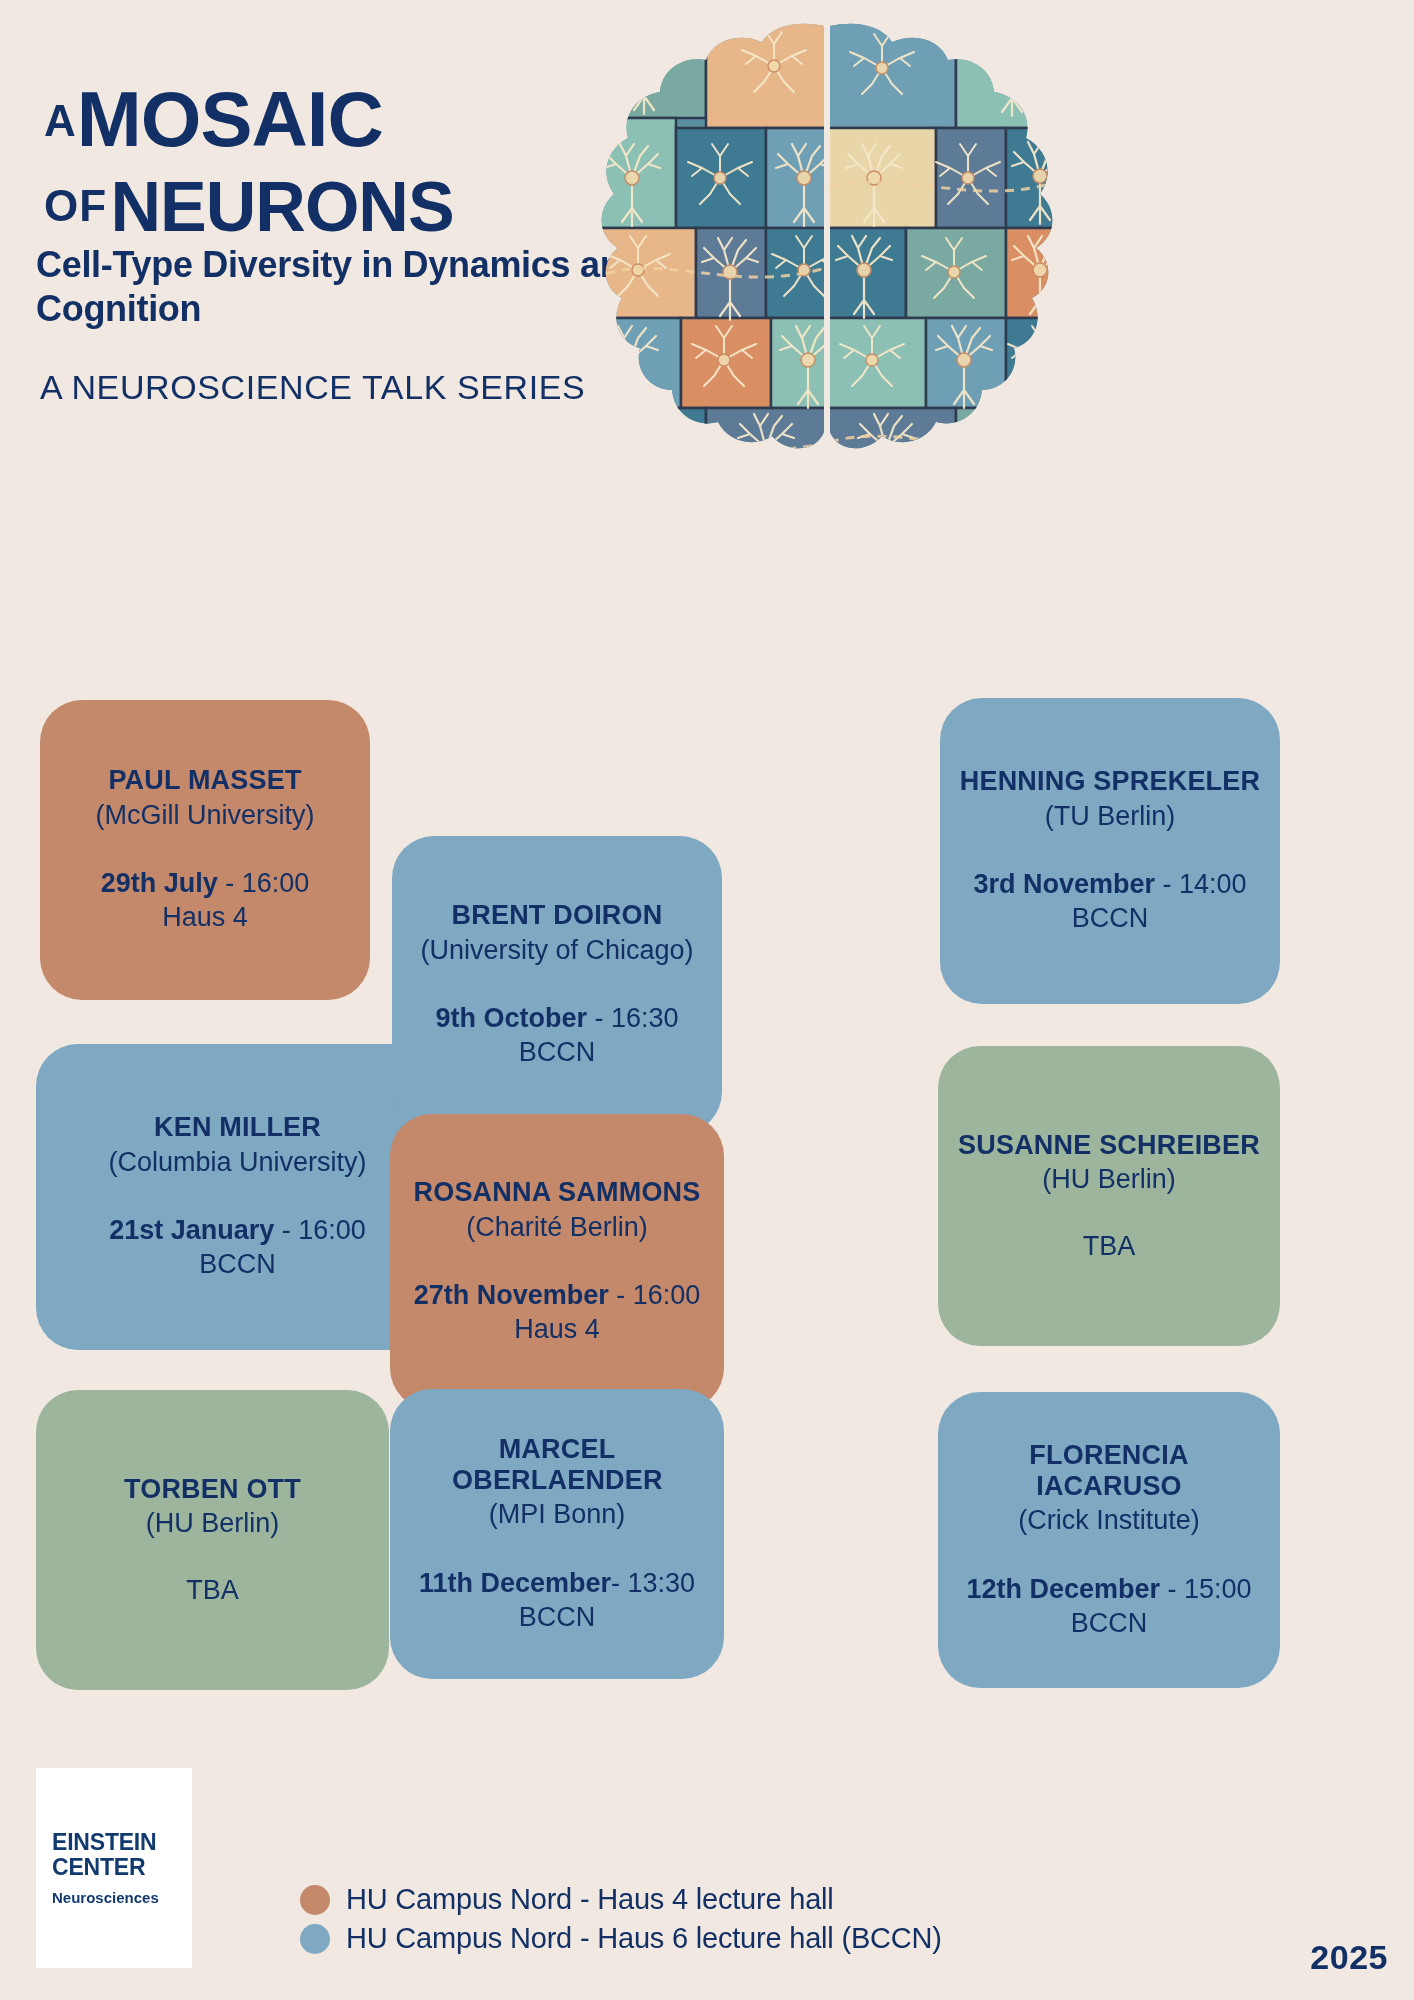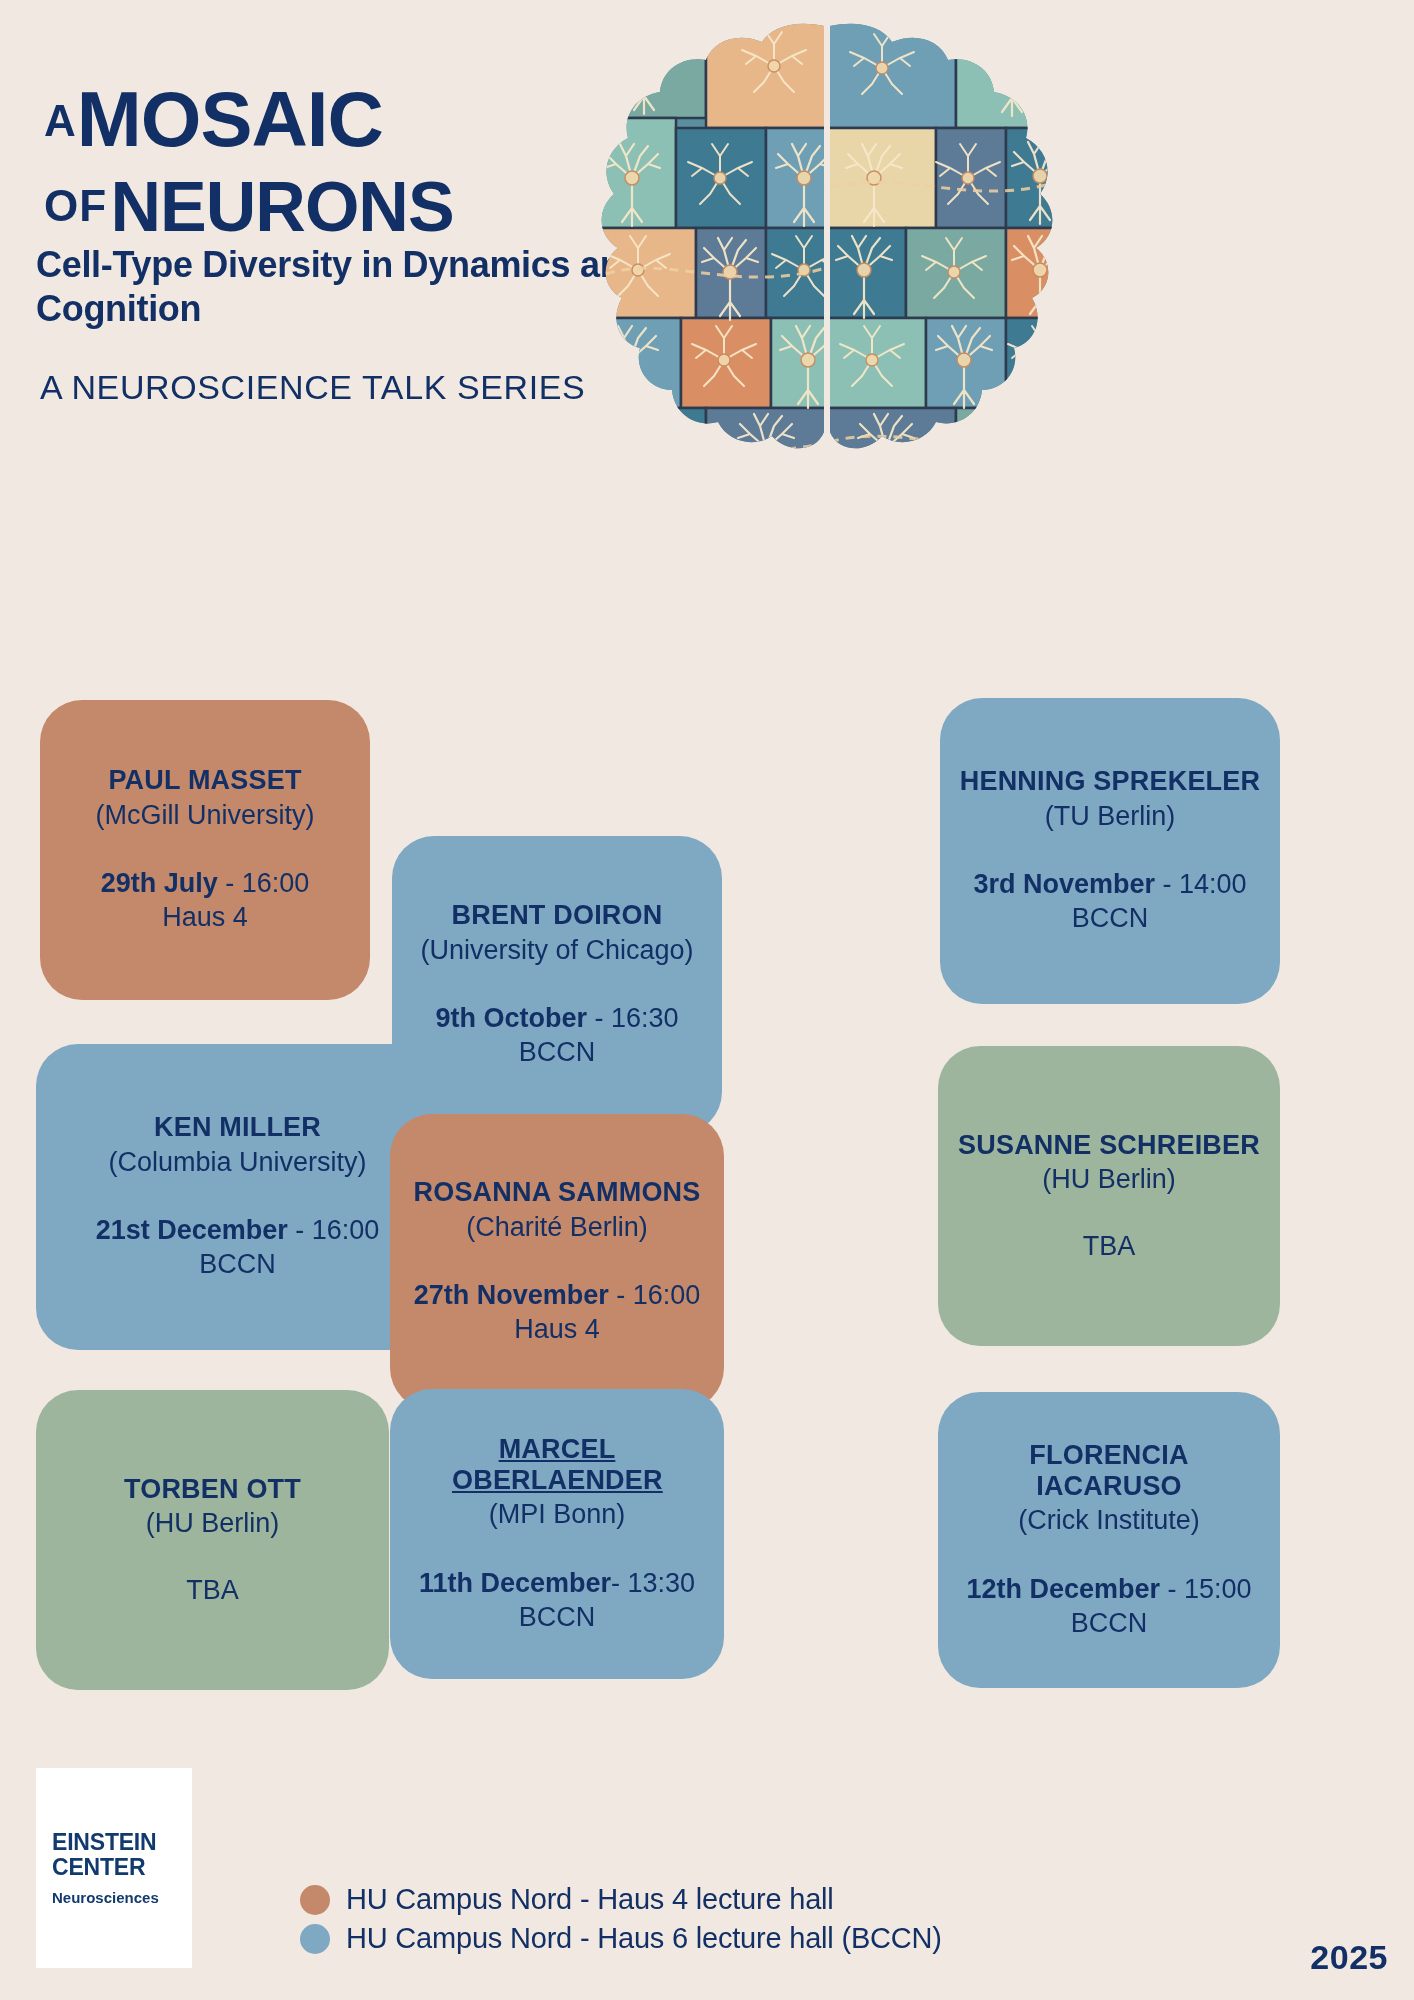--- a/index.html
+++ b/index.html
@@ -238,21 +238,21 @@
     <div class="when">
       <b>29th July</b><span> - </span><span>16:00</span>
     </div>
     <div class="venue">Haus 4</div>
   </div>
 
   <div class="card" style="left:36px; top:1010px; width:403px; height:306px; background:#7fa8c2;">
     <div class="name">KEN MILLER</div>
     <div class="affil">(Columbia University)</div>
     <div class="when">
-      <b>21st December</b><span> - </span><span>16:00</span>
+      <b>21st January</b><span> - </span><span>16:00</span>
     </div>
     <div class="venue">BCCN</div>
   </div>
 
   <div class="card" style="left:36px; top:1356px; width:353px; height:300px; background:#9cb59c;">
     <div class="name">TORBEN OTT</div>
     <div class="affil">(HU Berlin)</div>
     <div class="tba">TBA</div>
   </div>
 
@@ -268,21 +268,21 @@
   <div class="card" style="left:390px; top:1080px; width:334px; height:296px; background:#c4886b;">
     <div class="name">ROSANNA SAMMONS</div>
     <div class="affil">(Charité Berlin)</div>
     <div class="when">
       <b>27th November</b><span> - </span><span>16:00</span>
     </div>
     <div class="venue">Haus 4</div>
   </div>
 
   <div class="card" style="left:390px; top:1355px; width:334px; height:290px; background:#7fa8c2;">
-    <div class="name" style="max-width:210px;text-decoration:underline;">MARCEL OBERLAENDER</div>
+    <div class="name" style="max-width:210px;">MARCEL OBERLAENDER</div>
     <div class="affil">(MPI Bonn)</div>
     <div class="when">
       <b>11th December</b><span>- </span><span>13:30</span>
     </div>
     <div class="venue">BCCN</div>
   </div>
 
   <div class="card" style="left:940px; top:664px; width:340px; height:306px; background:#7fa8c2;">
     <div class="name">HENNING SPREKELER</div>
     <div class="affil">(TU Berlin)</div>

